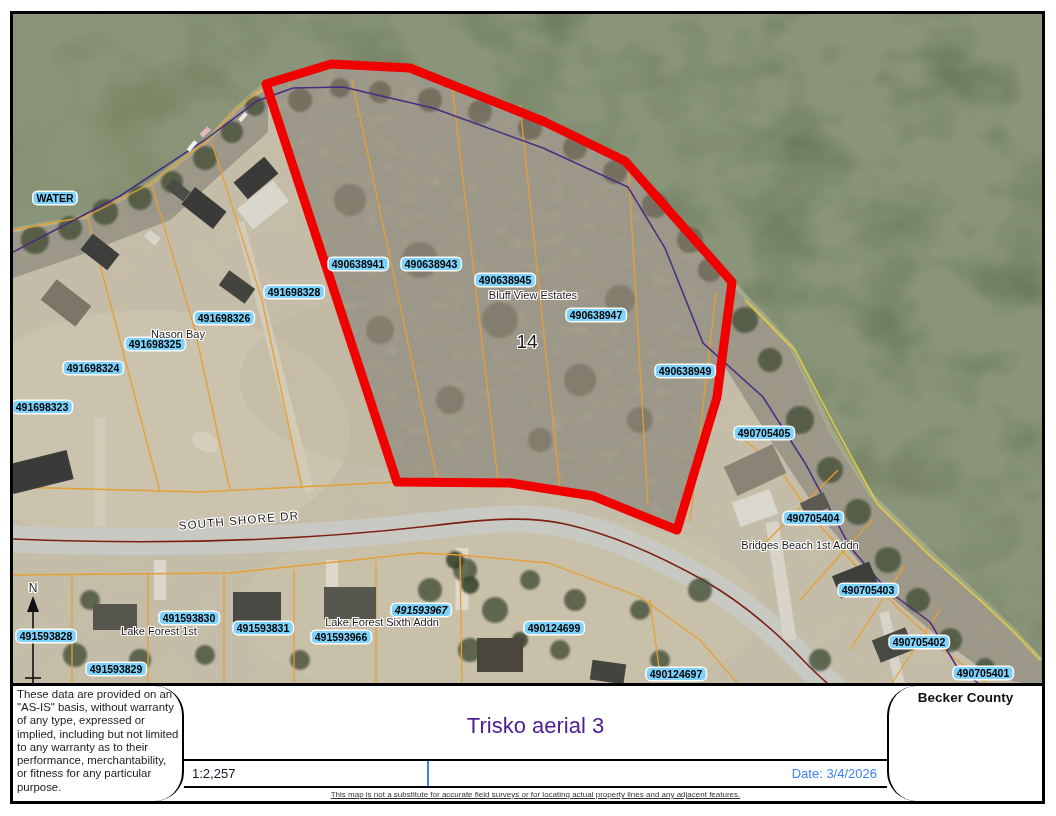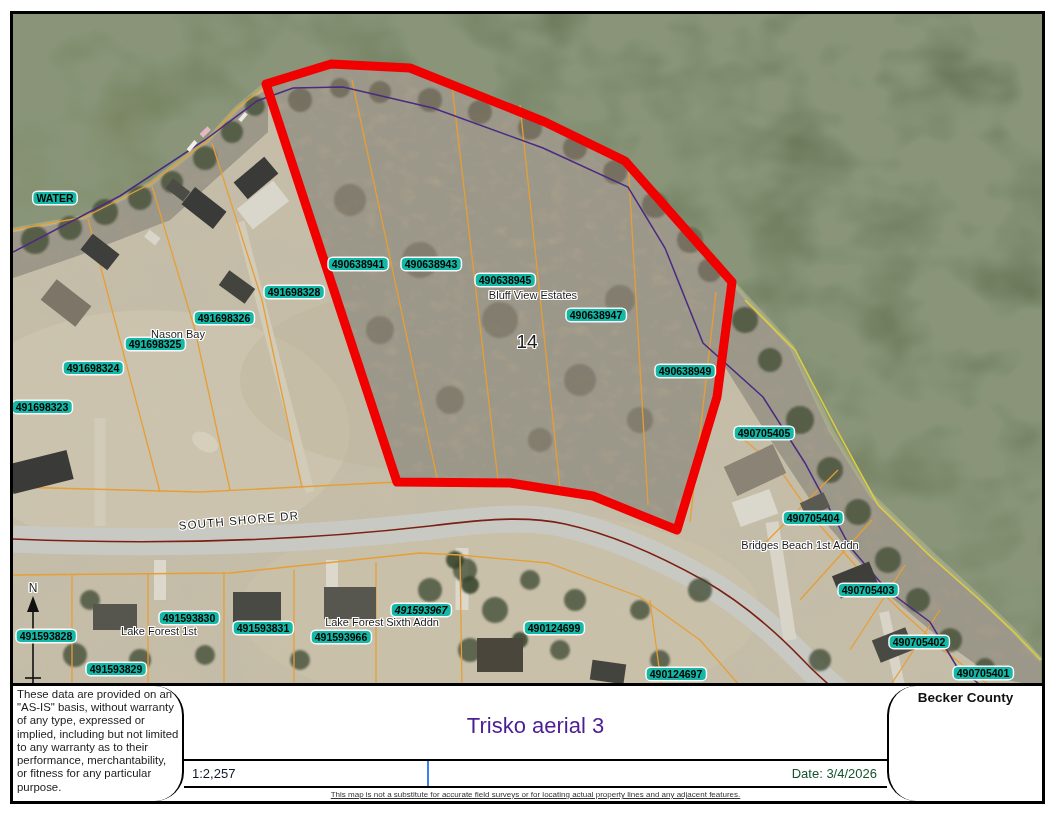--- a/index.html
+++ b/index.html
@@ -5,40 +5,40 @@
   html,body{margin:0;padding:0;}
   body{width:1056px;height:816px;background:#ffffff;position:relative;overflow:hidden;
        font-family:"Liberation Sans",sans-serif;}
   .map-frame{position:absolute;left:10px;top:11px;width:1035px;height:793px;
              border:3px solid #000;box-sizing:border-box;background:#c7bea8;overflow:hidden;}
   .map-stage{position:absolute;left:0;top:0;width:1056px;height:816px;}
   svg.aerial{position:absolute;left:0;top:0;}
   .label-layer{position:absolute;left:0;top:0;width:1056px;height:816px;pointer-events:none;}
   .lbl{position:absolute;transform:translate(-50%,-50%);white-space:nowrap;
        font-family:"Liberation Sans",sans-serif;line-height:1.15;}
-  .lbl.box{background:#14b8a6;border-radius:4px;padding:0 3px;font-weight:bold;
+  .lbl.box{background:#7dd3fc;border-radius:4px;padding:0 3px;font-weight:bold;
            font-size:10.5px;color:#000;box-shadow:0 0 0 1.5px rgba(255,255,255,.95);}
   .lbl.halo{font-size:11px;color:#1c1c1c;
      text-shadow:-1px -1px 0 #fff,1px -1px 0 #fff,-1px 1px 0 #fff,1px 1px 0 #fff,
                  0 -1px 0 #fff,0 1px 0 #fff,-1px 0 0 #fff,1px 0 0 #fff;}
   
   .tblock{position:absolute;left:10px;top:683px;width:1035px;height:121px;
           box-sizing:border-box;border:3px solid #000;background:#fff;
           display:grid;grid-template-columns:171px 1fr 155px;}
   .tcell{box-sizing:border-box;background:#fff;border-radius:29px;}
   .disclaimer{border-right:2px solid #000;padding:2px 3px 0 4px;
               font-size:11.4px;line-height:1.16;color:#1a1a1a;}
   .mid{display:flex;flex-direction:column;}
   .title-area{flex:1;display:flex;align-items:center;justify-content:center;}
   .map-title{font-size:22px;color:#4c1d95;margin-top:6px;}
   .meta-row{height:25px;border-top:2px solid #000;display:grid;grid-template-columns:245px 1fr;}
   .scale-cell{border-right:2px solid #3b82f6;display:flex;align-items:center;
               padding-left:8px;font-size:13px;color:#0f172a;box-sizing:border-box;}
   .date-cell{display:flex;align-items:center;justify-content:flex-end;
-             padding-right:10px;font-size:13px;color:#14532d;box-sizing:border-box;}
+             padding-right:10px;font-size:13px;color:#3b82f6;box-sizing:border-box;}
   .fine-print{height:13px;border-top:2px solid #000;display:flex;align-items:center;
               justify-content:center;font-size:8px;color:#333;text-decoration:underline;}
   .county{border-left:2px solid #000;text-align:center;padding-top:4px;
           font-weight:bold;font-size:13.5px;color:#111;}
 </style>
 </head>
 <body>
 
 <div class="map-stage">
   <svg class="aerial" width="1056" height="816" viewBox="0 0 1056 816">

